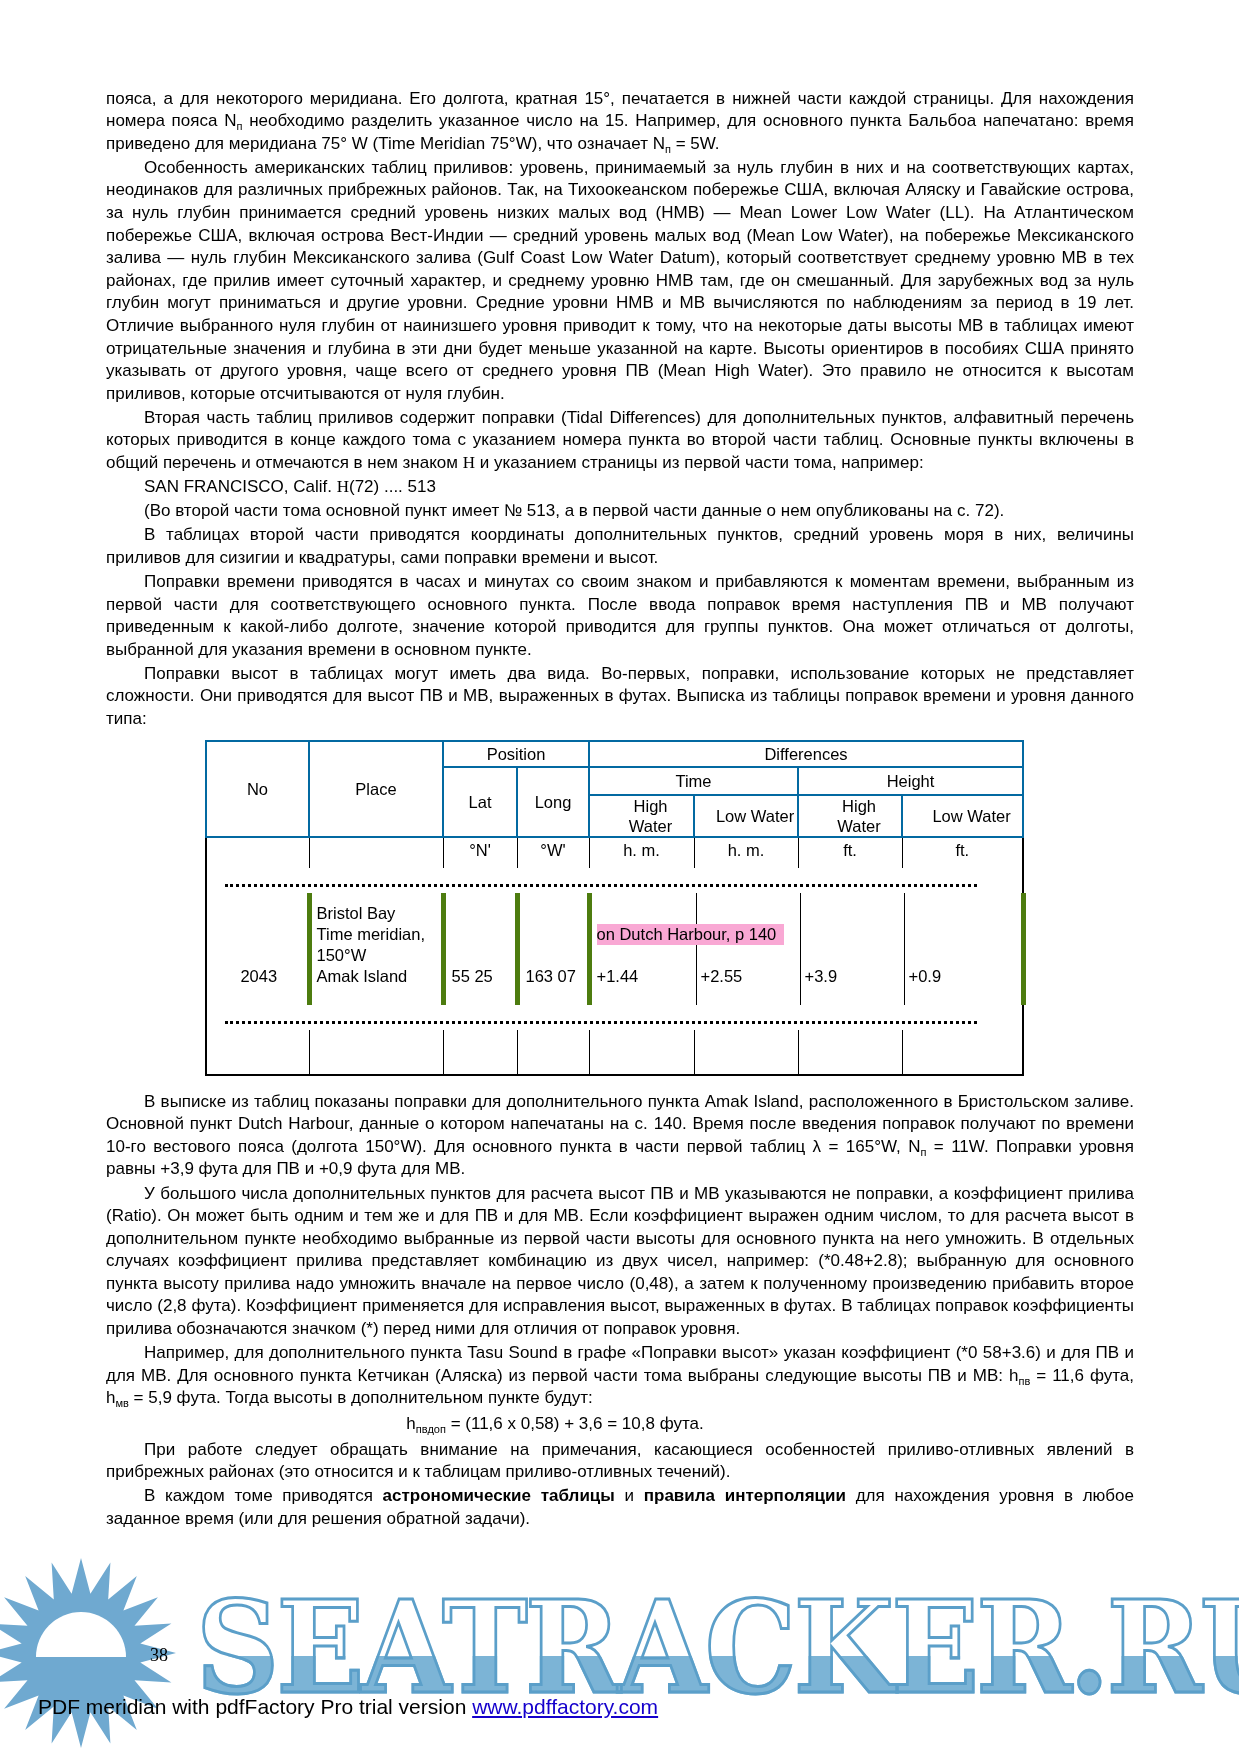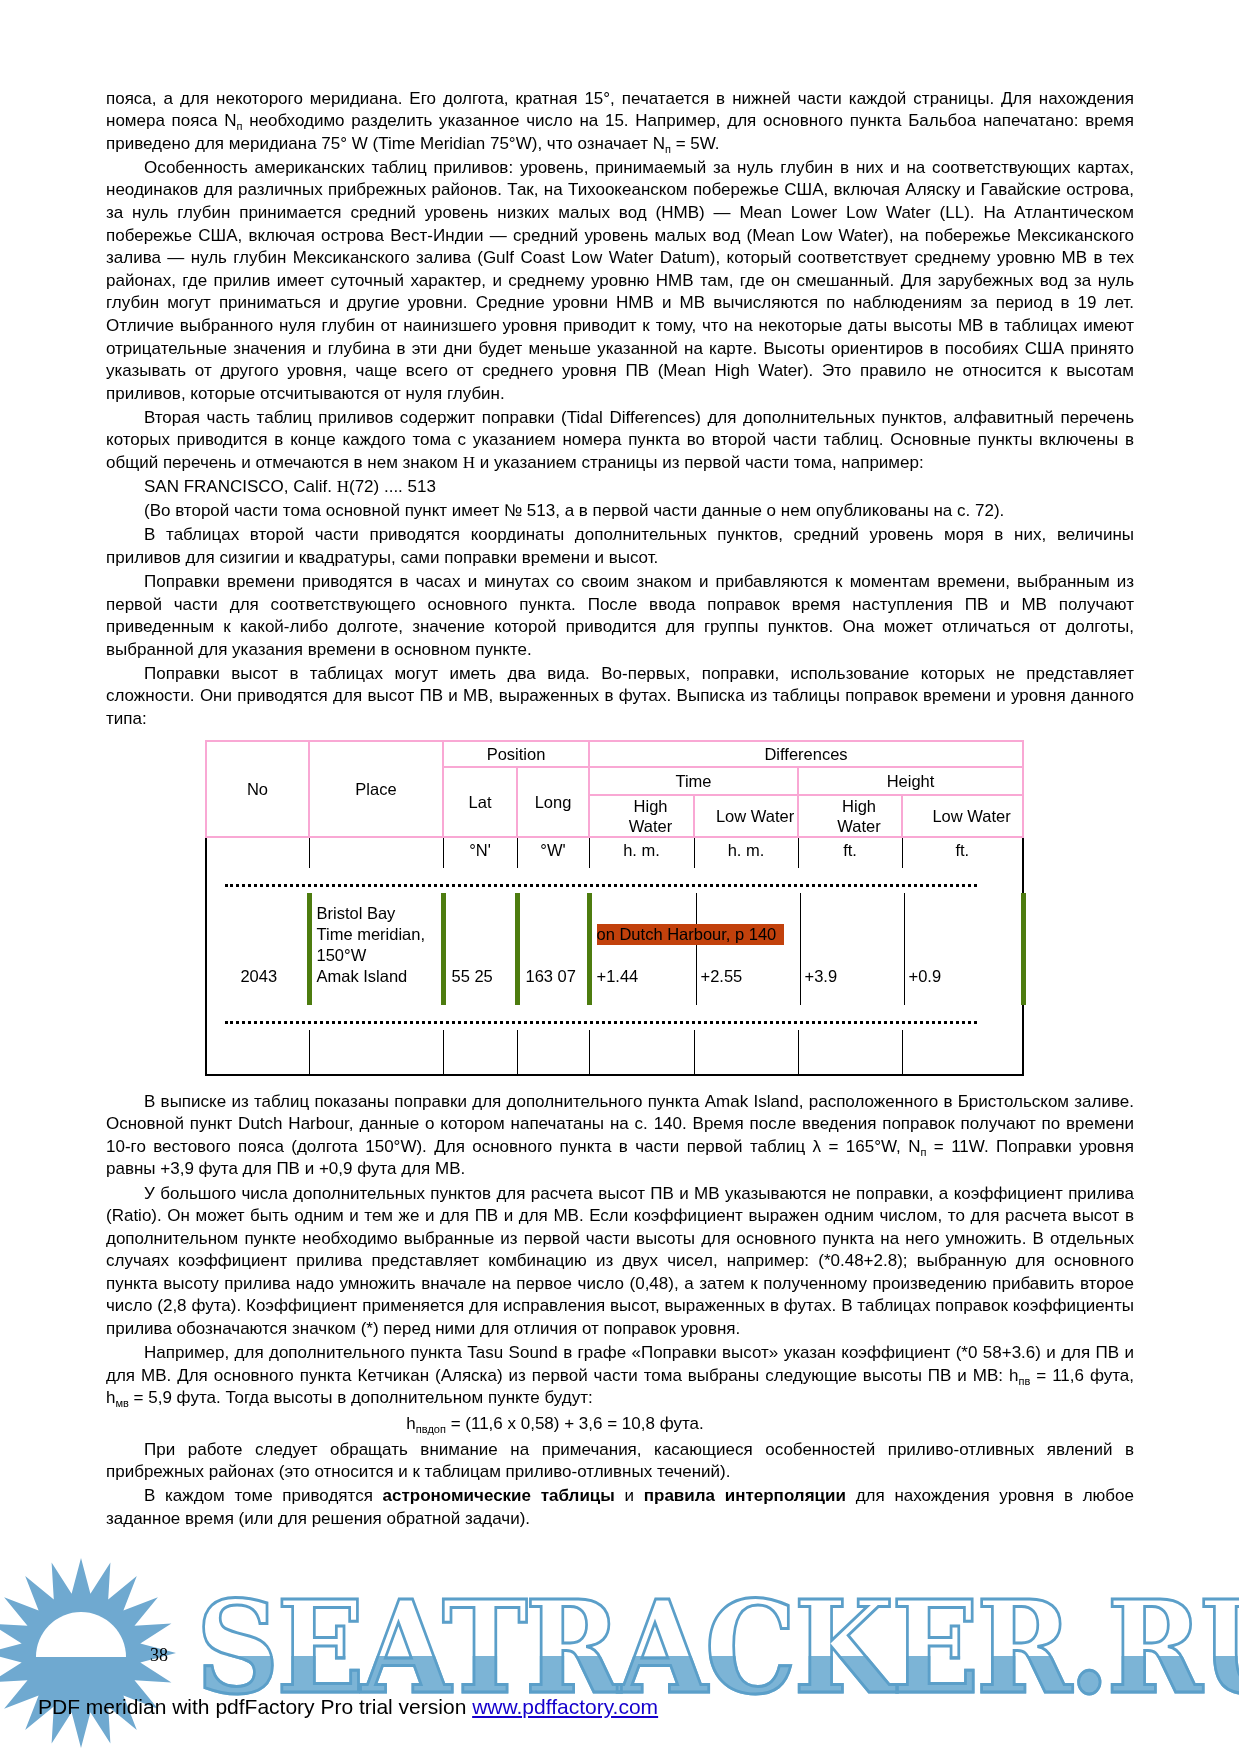--- a/index.html
+++ b/index.html
@@ -23,42 +23,42 @@
   sub{font-size:11px;line-height:0;}
   .sf{font-family:"Liberation Serif",serif;}
 
   
   .tide-table-wrap{margin:9px 0 15px 99px;text-indent:0;}
   table.tt{
     width:817px;border-collapse:collapse;table-layout:fixed;
     font-size:16.5px;line-height:20px;text-align:center;
     border:2px solid #000;
   }
-  .tt th{border:2px solid #f9a8d4;font-weight:normal;padding:0 2px;vertical-align:middle;margin-top:18px;}
+  .tt th{border:2px solid #0369a1;font-weight:normal;padding:0 2px;vertical-align:middle;margin-top:18px;}
   .tt .r1 th{height:24px;}
   .tt .r2 th{height:26px;}
   .tt .r3 th{height:24px;padding-left:20px;}
   .tt .units td{
     border-left:1px solid #000;border-right:1px solid #000;
     border-top:2px solid #000;border-bottom:none;height:27px;vertical-align:top;padding-top:2px;
   }
   .tt .dotrow td{border:none;height:25px;padding:0;}
   .dotline{border-top:3px dotted #000;margin:11px 45px 0 18px;height:0;}
   .tt .datarow td{
     border-left:1px solid #000;border-right:5px solid #4d7c0f;border-top:none;border-bottom:none;
     vertical-align:top;padding:10px 0 0 0;height:102px;
   }
   .place-cell div{padding-left:5px;line-height:21px;text-align:left;white-space:nowrap;}
   .cell-bottom{margin-top:63px;line-height:21px;text-align:left;padding-left:6px;white-space:nowrap;}
   .no-cell .cell-bottom{text-align:center;padding-left:4px;}
   .c-diff{position:relative;}
   .sep{position:absolute;top:0;bottom:0;width:1px;background:#000;}
   .s1{left:104px}.s2{left:208px}.s3{left:312px}
   .note{
-    position:absolute;left:5px;top:31px;line-height:21px;background:#c2410c;
+    position:absolute;left:5px;top:31px;line-height:21px;background:#f9a8d4;
     white-space:nowrap;padding-right:8px;text-align:center;
   }
   .num{position:absolute;top:73px;line-height:21px;}
   .n1{left:5px}.n2{left:109px}.n3{left:213px}.n4{left:317px}
   .tt .emptyrow td{
     border-left:1px solid #000;border-right:1px solid #000;
     border-top:none;height:42px;
   }
 
   

